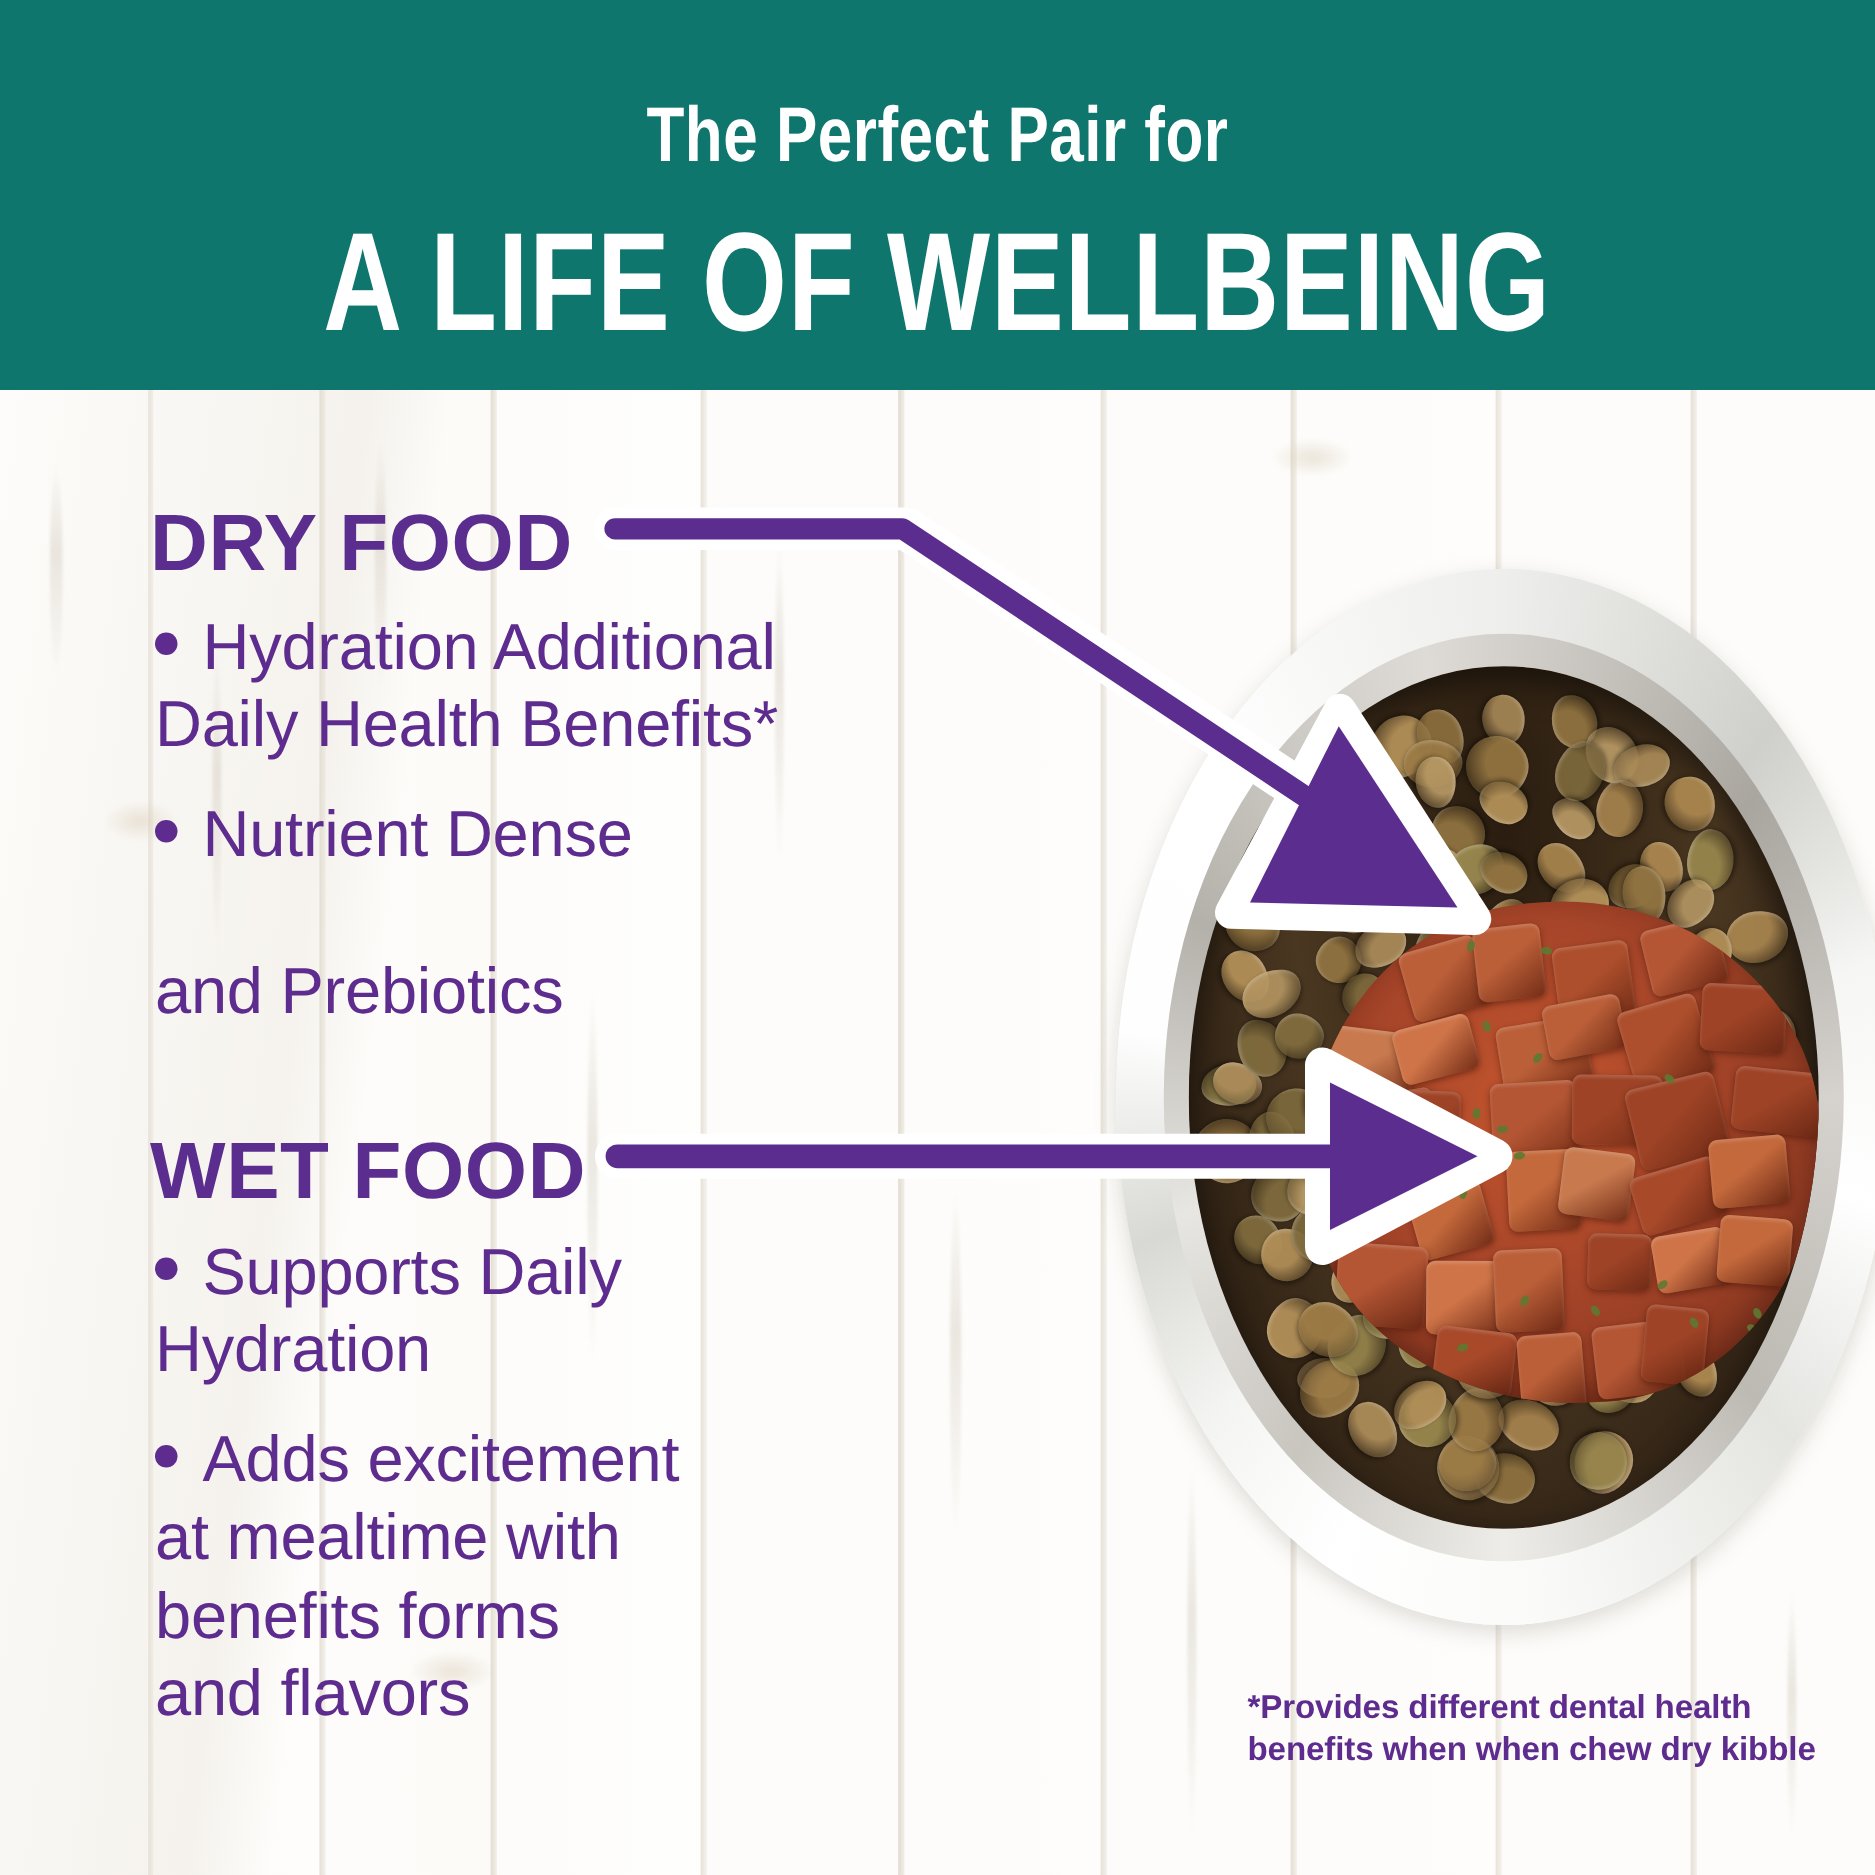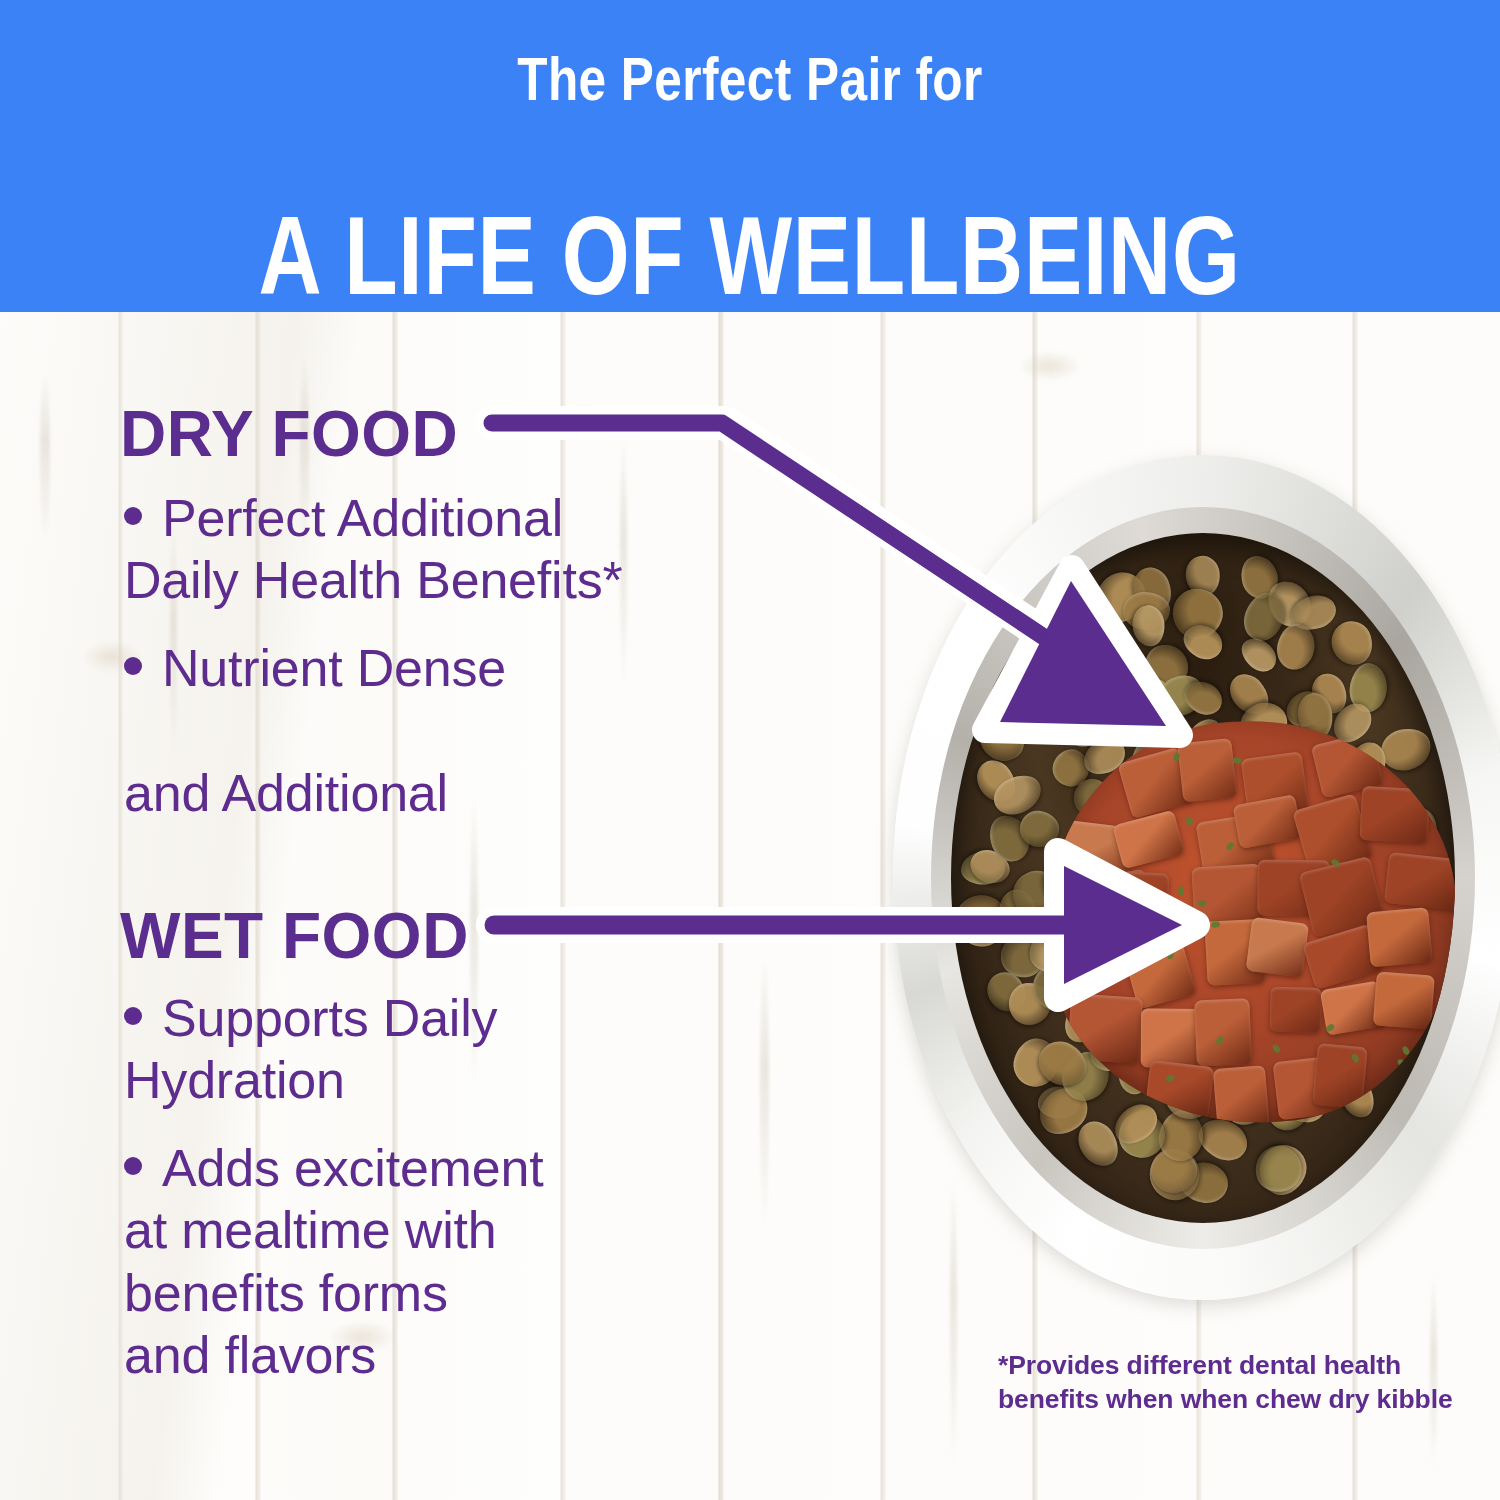--- a/index.html
+++ b/index.html
@@ -14,23 +14,23 @@
   #page {
     position:absolute; inset:0;
     width:1500px; height:1500px;
     overflow:hidden;
   }
 
   
   #header-banner {
     position:absolute; left:0; top:0;
     width:1500px; height:312px;
-    background:#3b82f6;
+    background:#0f766e;
     display:flex; flex-direction:column;
-    align-items:center; justify-content:space-between;
+    align-items:center; justify-content:center;
     padding-top:48px;
   }
   #header-eyebrow {
     color:#ffffff;
     font-family:"Liberation Sans", sans-serif;
     font-size:62px;
     font-weight:700;
     letter-spacing:0.5px;
     transform:scaleX(0.80);
     transform-origin:center top;
@@ -494,28 +494,28 @@
     <path d="M 494 613 L 1130 613" fill="none" stroke="#5B2D8E" stroke-width="19" stroke-linecap="round"></path>
 
     <path d="M 1064 554 L 1182 613 L 1064 672 Z" fill="#5B2D8E"></path>
   </svg>
 
   <div id="content-column">
 
     <div id="dry-food-heading" class="section-heading">DRY FOOD</div>
 
     <div id="dry-bullet-1" class="bullet-item">
-      <span class="dot"></span><span>Perfect Additional</span><br>
+      <span class="dot"></span><span>Hydration Additional</span><br>
       <span>Daily Health Benefits*</span>
     </div>
 
     <div id="dry-bullet-2" class="bullet-item">
       <span class="dot"></span><span>Nutrient Dense</span><br>
       <br>
-      <span>and Additional</span>
+      <span>and Prebiotics</span>
     </div>
 
     <div id="wet-food-heading" class="section-heading">WET FOOD</div>
 
     <div id="wet-bullet-1" class="bullet-item">
       <span class="dot"></span><span>Supports Daily</span><br>
       <span>Hydration</span>
     </div>
 
     <div id="wet-bullet-2" class="bullet-item">

